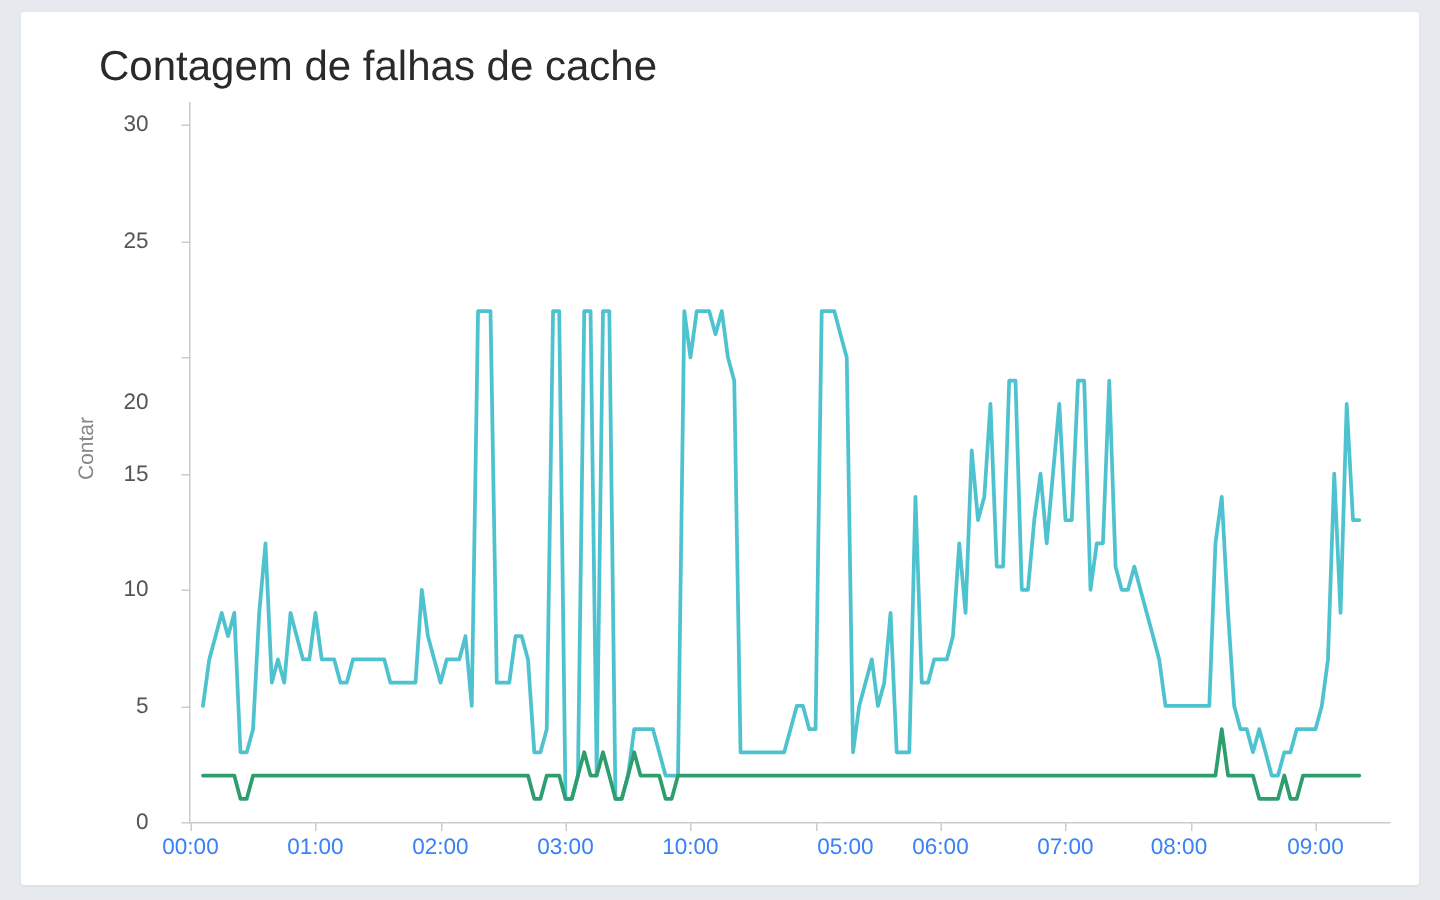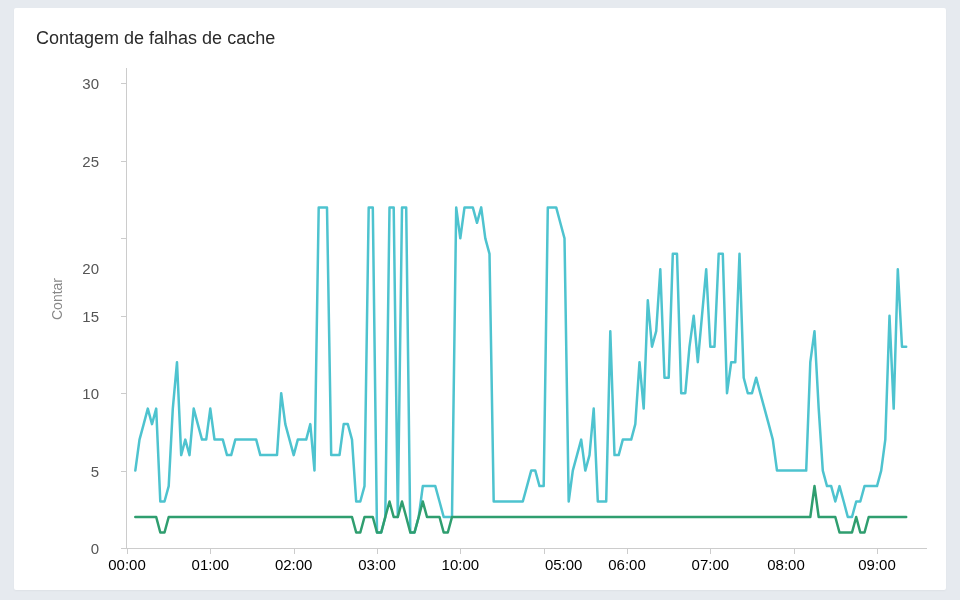--- a/index.html
+++ b/index.html
@@ -16,23 +16,23 @@
     left: 14px;
     top: 8px;
     width: 932px;
     height: 582px;
     background: #ffffff;
     border-radius: 2px;
     box-shadow: 0 1px 2px rgba(0,0,0,0.04);
   }
   .title {
     position: absolute;
-    left: 22px;
+    left: 52px;
     top: 20px;
-    font-size: 18px;
+    font-size: 28px;
     font-weight: 400;
     color: #2a2a2a;
   }
   .ylabel {
     position: absolute;
     left: 22px;
     top: 50%;
     transform: translateY(-50%) rotate(-90deg);
     transform-origin: center;
     font-size: 14px;
@@ -62,21 +62,21 @@
     width: 6px;
     height: 1px;
     background: #ccc;
   }
   .xtick {
     position: absolute;
     top: 100%;
     transform: translateX(-50%);
     padding-top: 8px;
     font-size: 15px;
-    color: #000000;
+    color: #3b82f6;
     white-space: nowrap;
   }
   .xtick-line {
     position: absolute;
     top: 100%;
     width: 1px;
     height: 6px;
     background: #ccc;
   }
   svg.lines {

